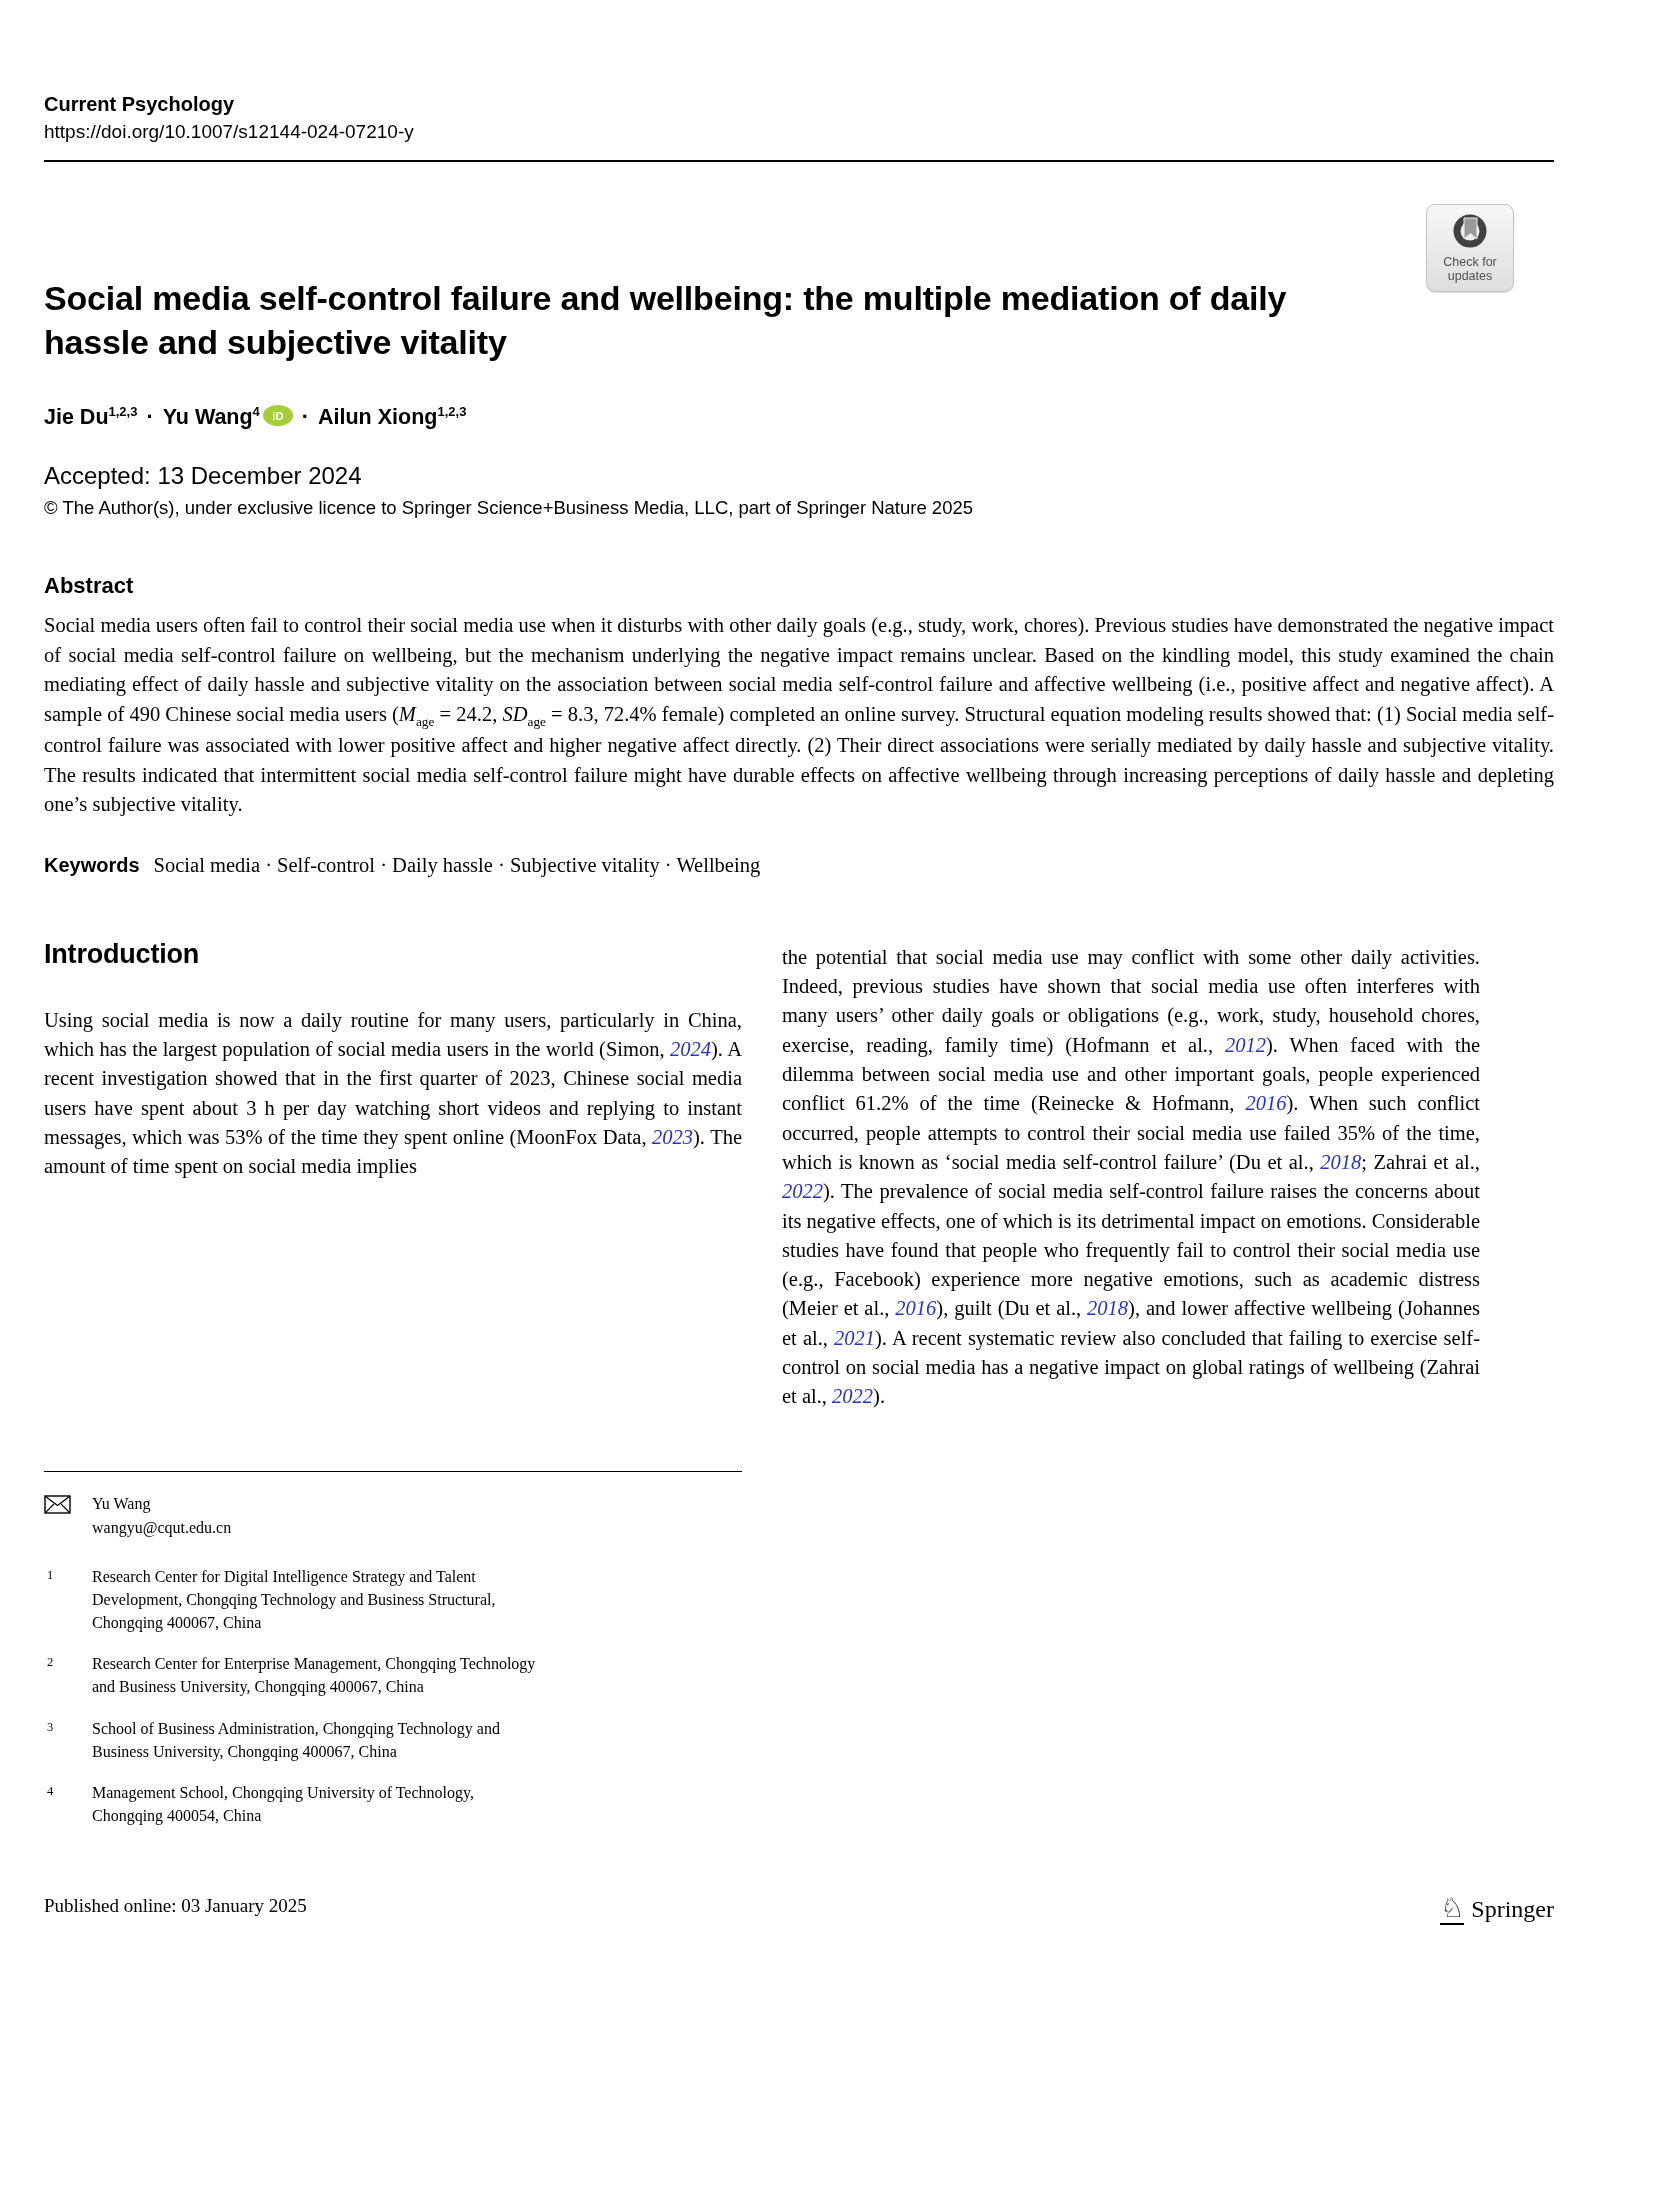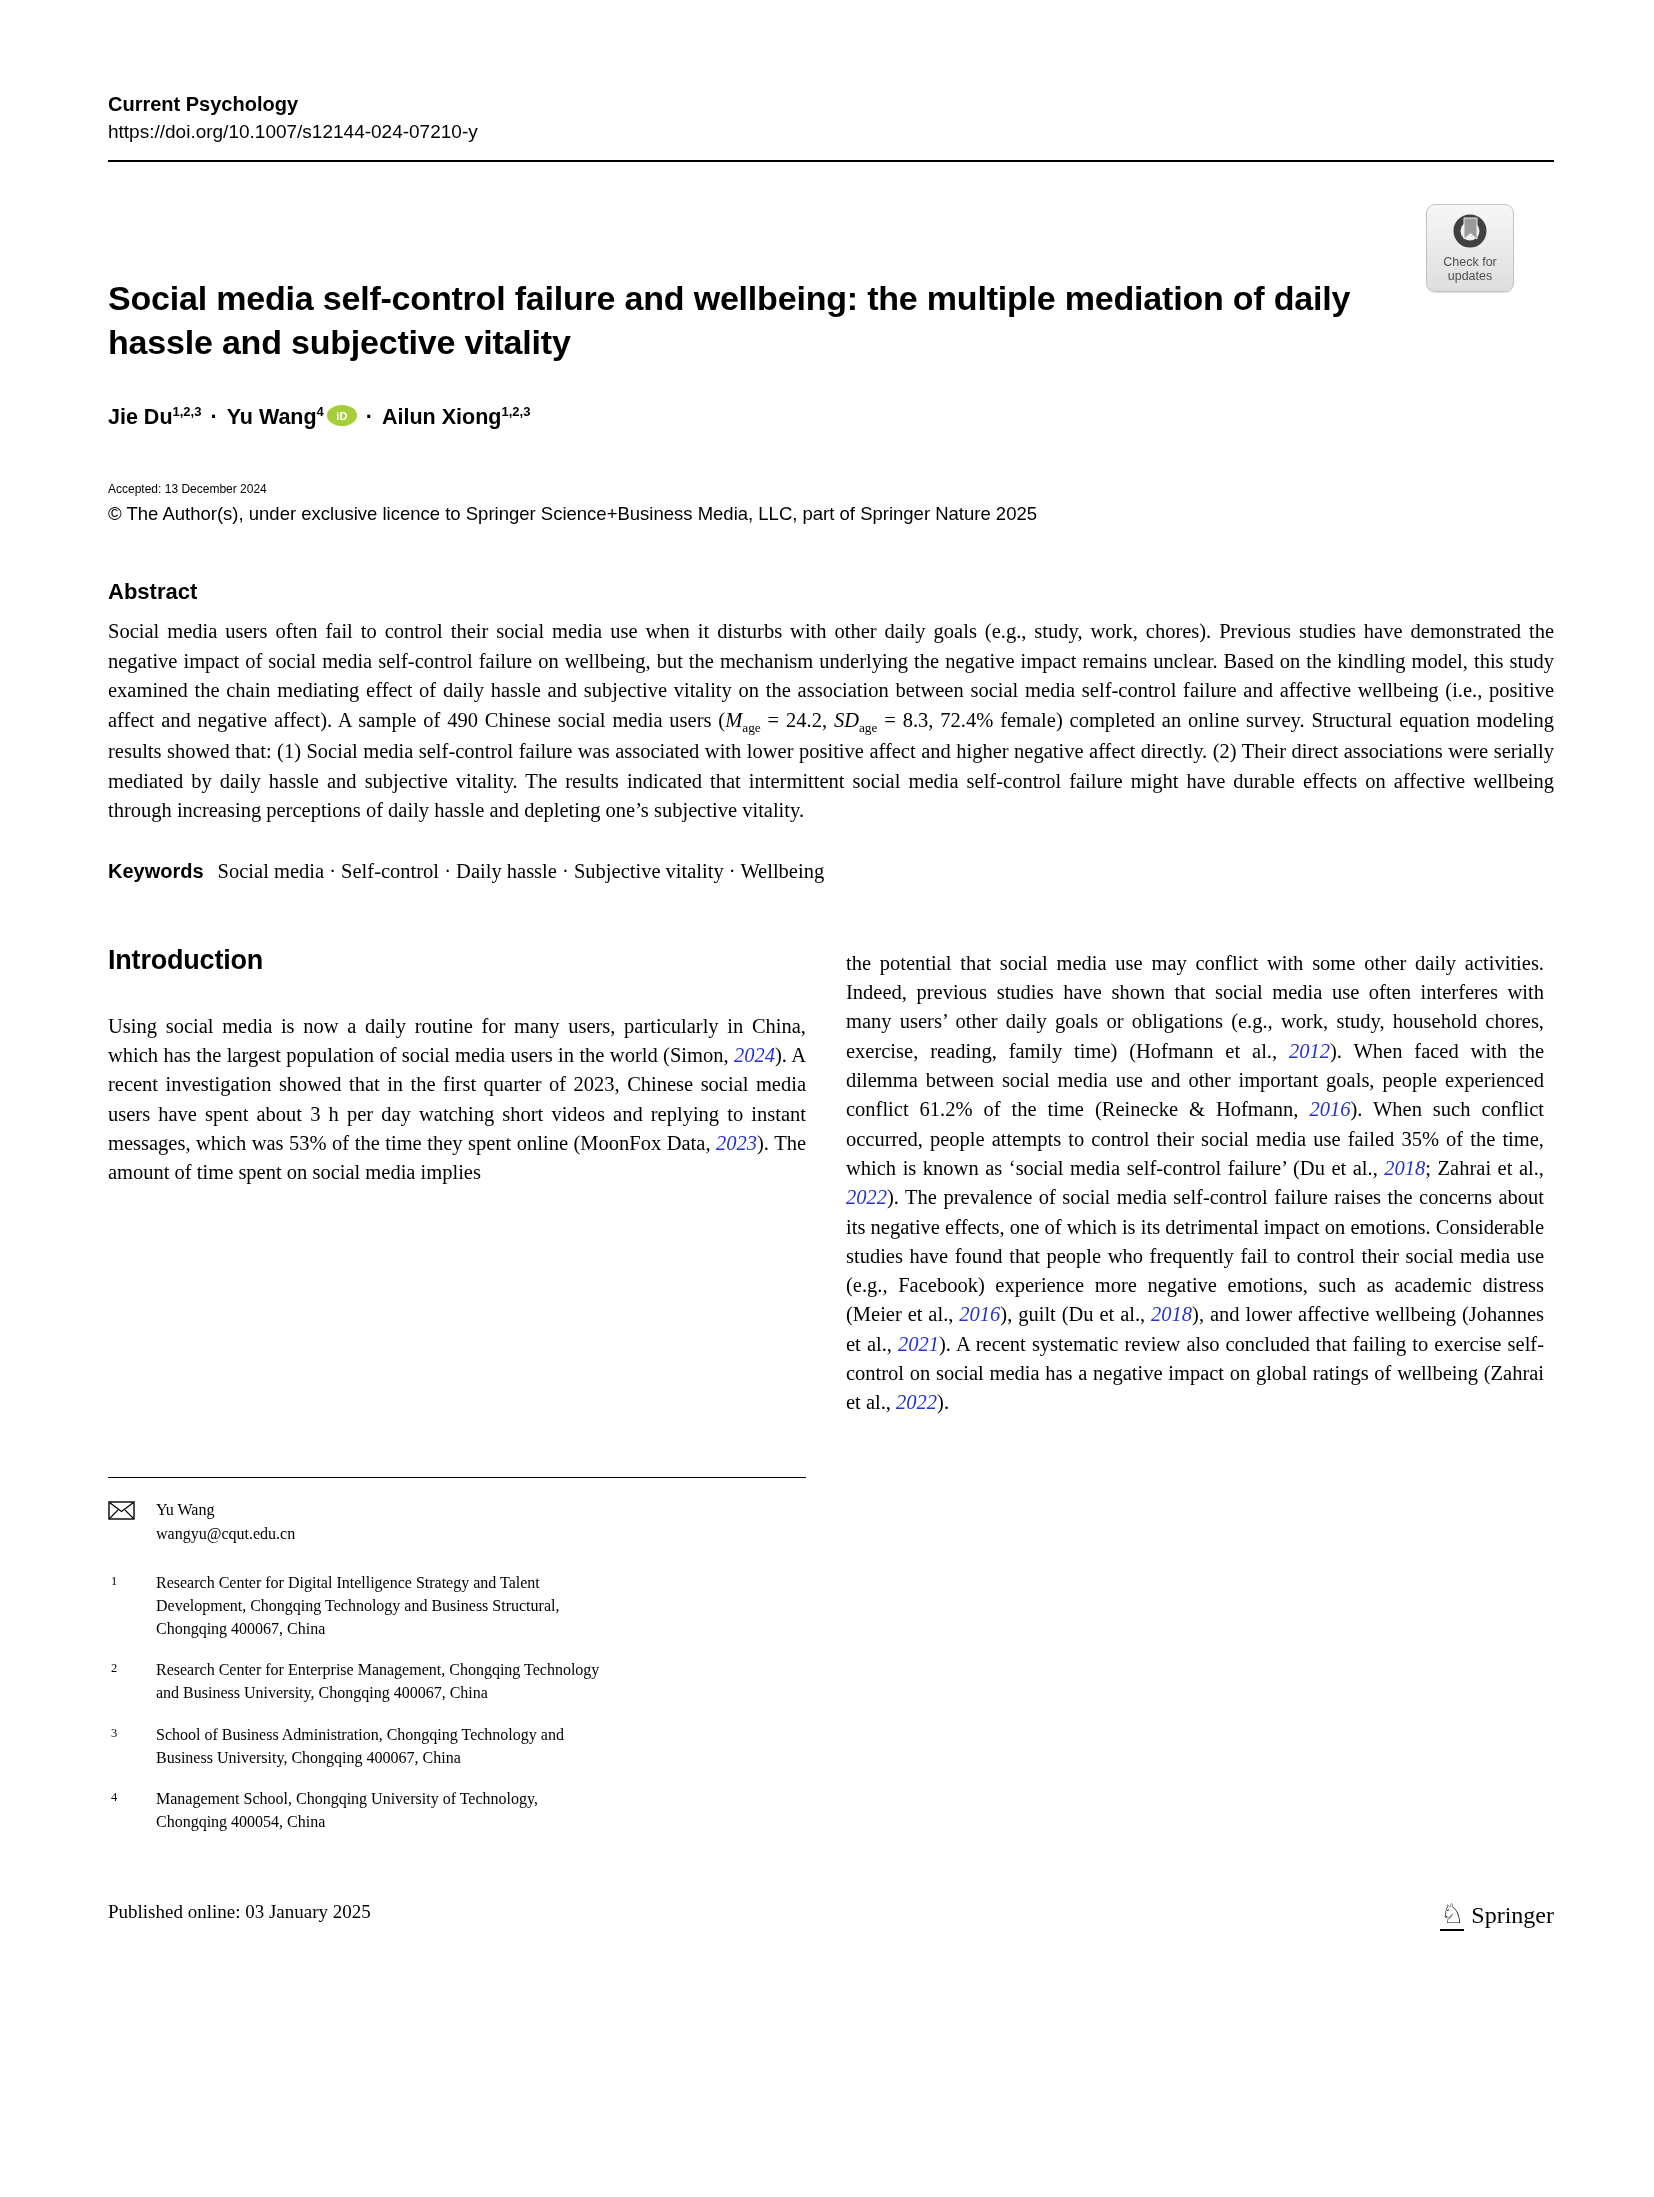--- a/index.html
+++ b/index.html
@@ -7,21 +7,21 @@
     --orcid:#a6ce39;
   }
   *{box-sizing:border-box;}
   html,body{margin:0;padding:0;}
   body{
     width:1654px;height:2197px;
     background:#ffffff;color:#000;
     font-family:"Liberation Serif",serif;
     position:relative;overflow:hidden;
   }
-  .page{position:absolute;inset:0;padding:92px 100px 0 108px;}
+  .page{position:absolute;inset:0;padding:92px 100px 0 44px;}
 
   
   .journal{font-family:"Liberation Sans",sans-serif;font-weight:700;font-size:20px;line-height:1.2;}
   .doi{font-family:"Liberation Sans",sans-serif;font-size:19px;line-height:1.2;margin-top:5px;}
   .header-rule{border:none;border-top:2px solid #000;margin:16px 0 0 0;}
 
   
   .update-badge{
     position:absolute;top:204px;right:140px;width:88px;height:88px;
     background:linear-gradient(#f7f7f7,#dedede);
@@ -40,21 +40,21 @@
   }
   .authors{margin-top:40px;font-family:"Liberation Sans",sans-serif;font-weight:700;font-size:21.5px;}
   .authors sup{font-size:13px;}
   .authors .sep{margin:0 9px;}
   .orcid{
     display:inline-flex;width:30px;height:21px;border-radius:50%;
     background:var(--orcid);color:#fff;
     font-family:"Liberation Sans",sans-serif;font-size:11px;font-weight:700;
     align-items:center;justify-content:center;vertical-align:text-top;margin-left:3px;
   }
-  .accepted{margin-top:52px;font-family:"Liberation Sans",sans-serif;font-size:12px;}
+  .accepted{margin-top:32px;font-family:"Liberation Sans",sans-serif;font-size:24px;}
   .copyright{margin-top:7px;font-family:"Liberation Sans",sans-serif;font-size:18.5px;}
 
   
   .abs-h{margin:54px 0 0 0;font-family:"Liberation Sans",sans-serif;font-weight:700;font-size:22px;}
   .abs-text{margin:12px 0 0 0;font-size:20.5px;line-height:1.44;text-align:justify;hyphens:auto;font-family:Liberation Serif, serif;}
   .seg-i{font-style:italic;}
   .seg-sub{font-size:0.65em;vertical-align:sub;}
   .seg-cite{color:var(--cite);cursor:pointer;font-style:italic;}
 
   

